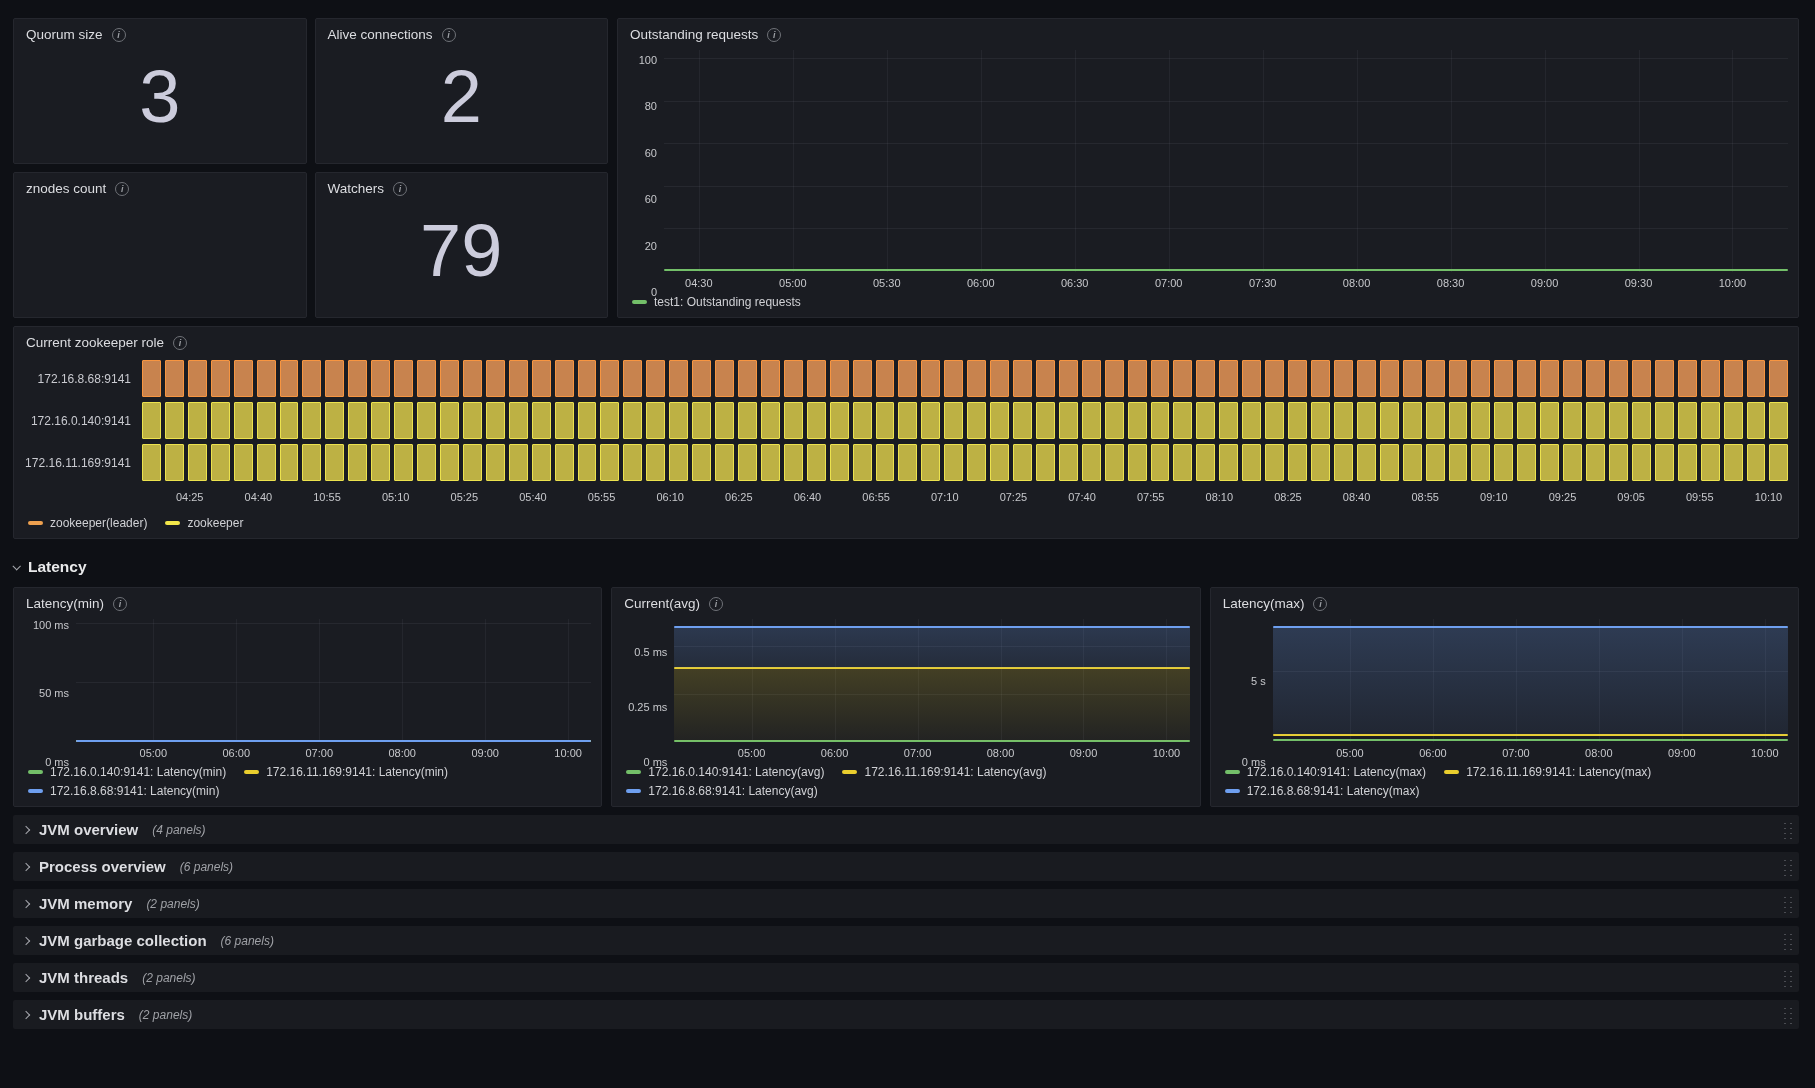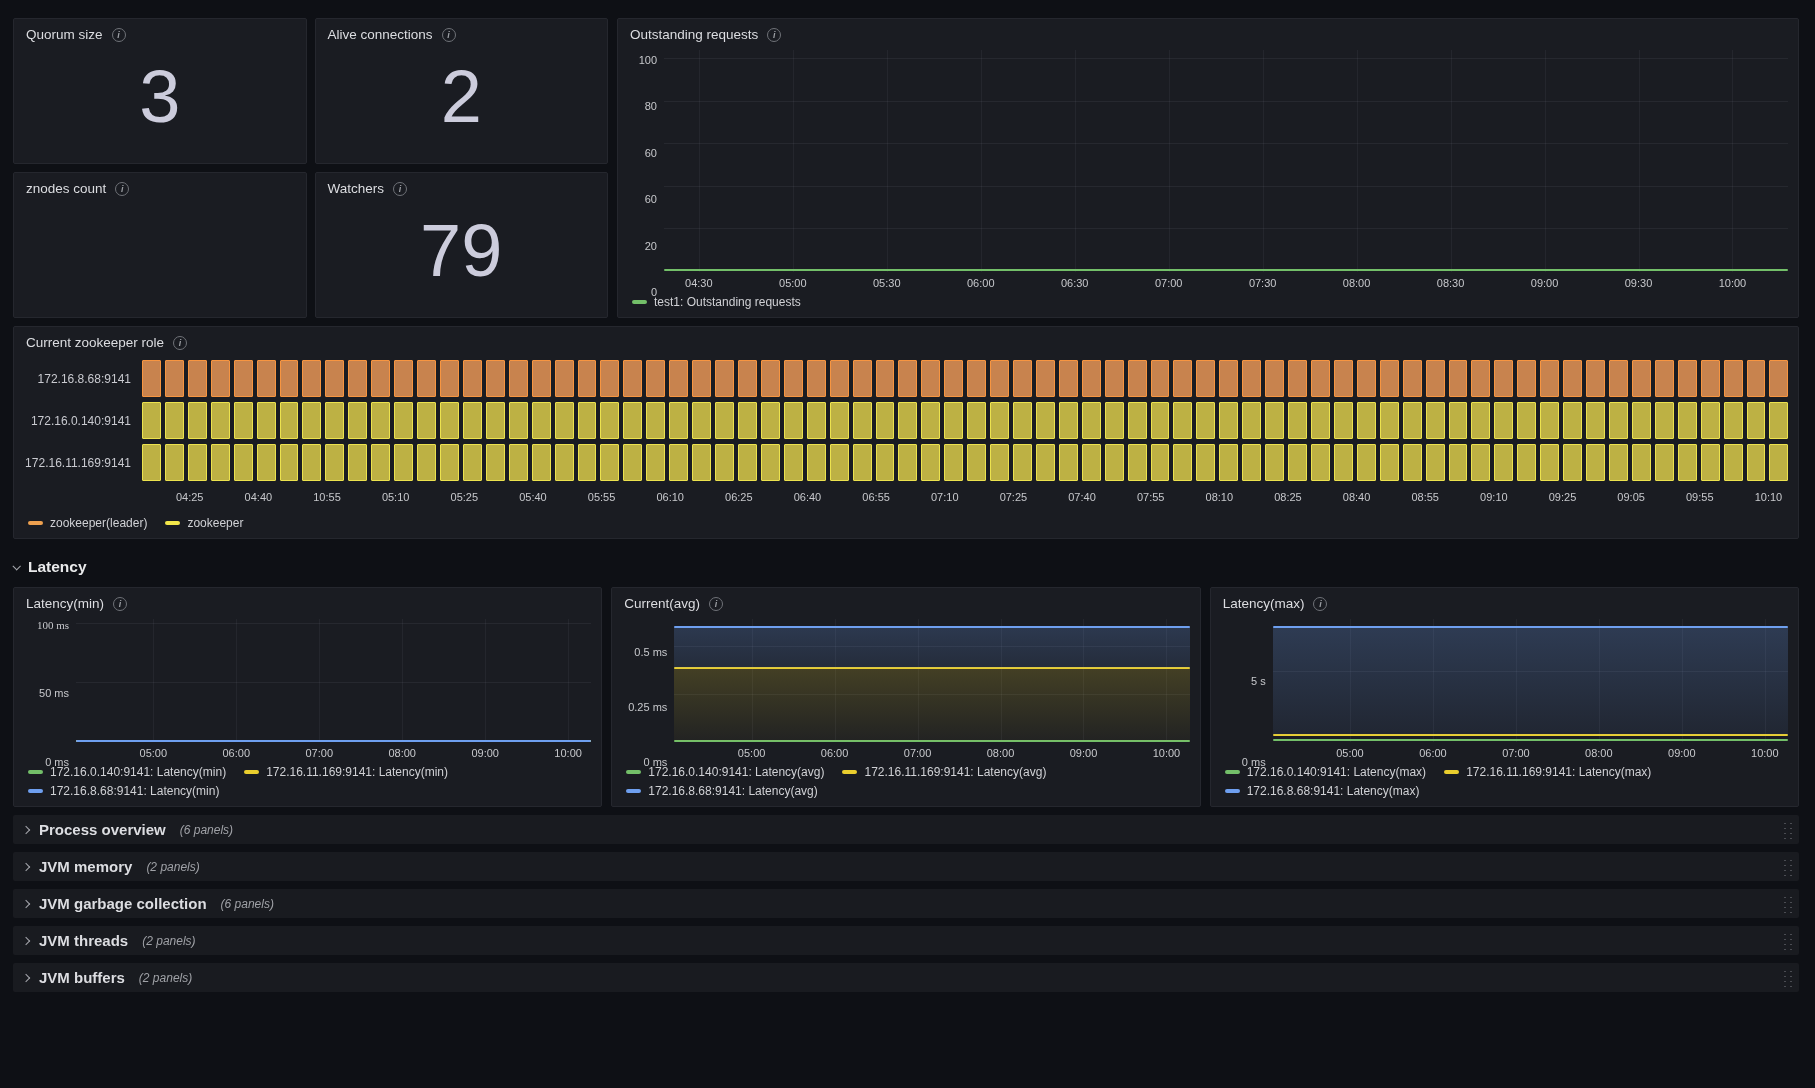--- a/index.html
+++ b/index.html
@@ -465,21 +465,21 @@
   <div class="lat-row">
     <div class="panel">
       <div class="ptitle">
         <span class="t">Latency(min)</span>
         <span class="info">i</span>
       </div>
       <div class="chart">
         <div class="yaxis w56">
             <div class="ylab" style="bottom: 0%;">0 ms</div>
             <div class="ylab" style="bottom: 48%; text-align: center;">50 ms</div>
-            <div class="ylab" style="bottom: 96%; font-family: Liberation Serif, serif;">100 ms</div>
+            <div class="ylab" style="bottom: 96%;">100 ms</div>
           </div>
         <div class="cmain">
           <div class="area">
               <div class="gridh" style="bottom: 48%;"></div>
               <div class="gridh" style="bottom: 96%;"></div>
               <div class="gridv" style="left: 15%;"></div>
               <div class="gridv" style="left: 31.1%;"></div>
               <div class="gridv" style="left: 47.2%;"></div>
               <div class="gridv" style="left: 63.3%;"></div>
               <div class="gridv" style="left: 79.4%;"></div>
@@ -614,20 +614,26 @@
             <span class="dash" style="background: rgb(110, 159, 239);"></span>
             <span>172.16.8.68:9141: Latency(max)</span>
           </div>
         </div>
     </div>
   </div>
 
   <div class="collapsed">
     <div class="strip">
       <span class="chev right"></span>
+      <span class="t">JVM overview</span>
+      <span class="c">(4 panels)</span>
+      <span class="dots"></span>
+    </div>
+    <div class="strip">
+      <span class="chev right"></span>
       <span class="t">Process overview</span>
       <span class="c">(6 panels)</span>
       <span class="dots"></span>
     </div>
     <div class="strip">
       <span class="chev right"></span>
       <span class="t">JVM memory</span>
       <span class="c">(2 panels)</span>
       <span class="dots"></span>
     </div>

